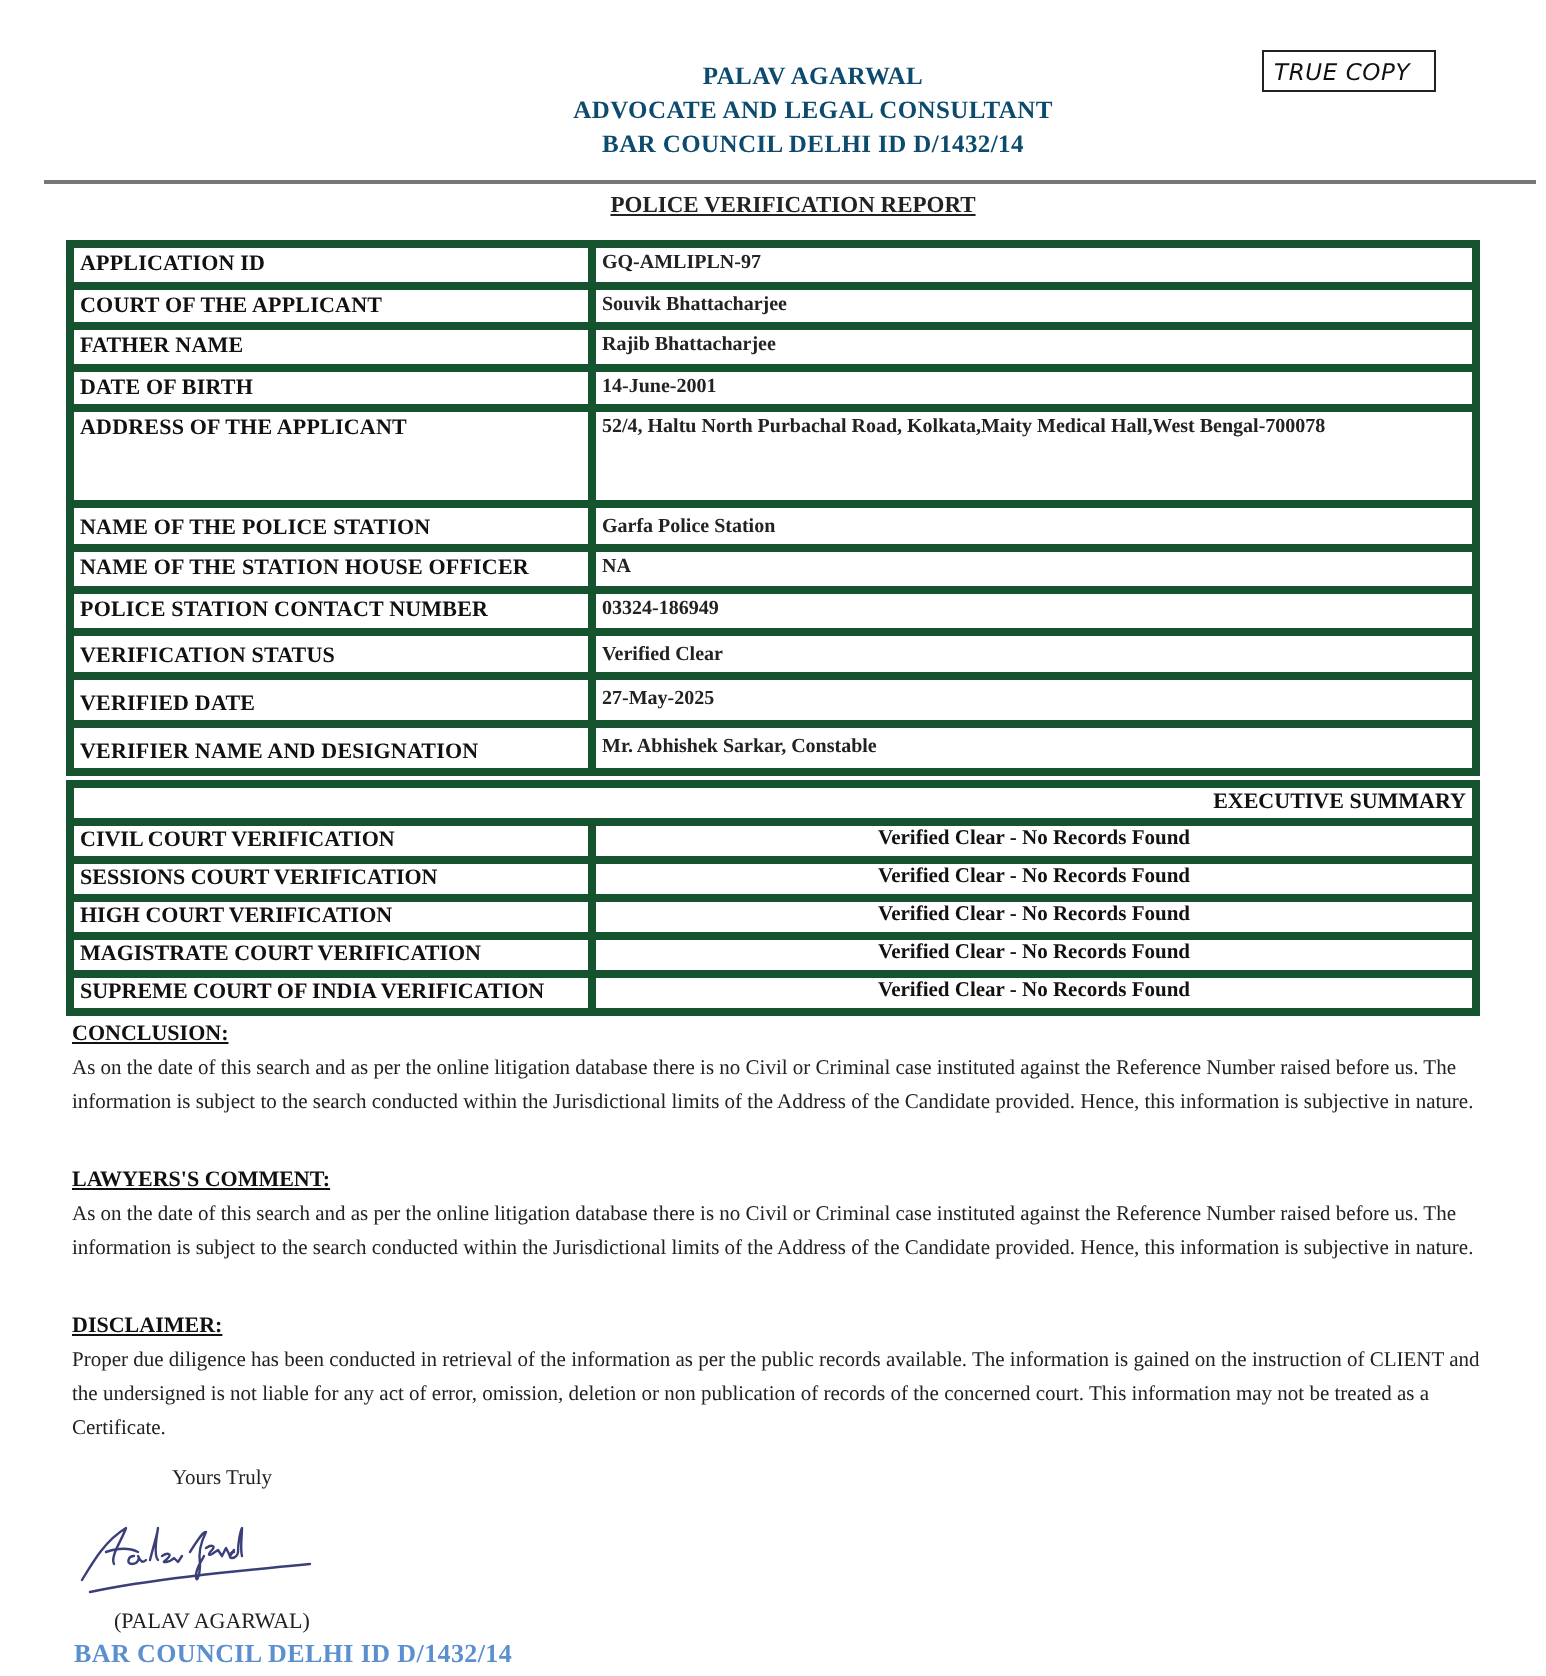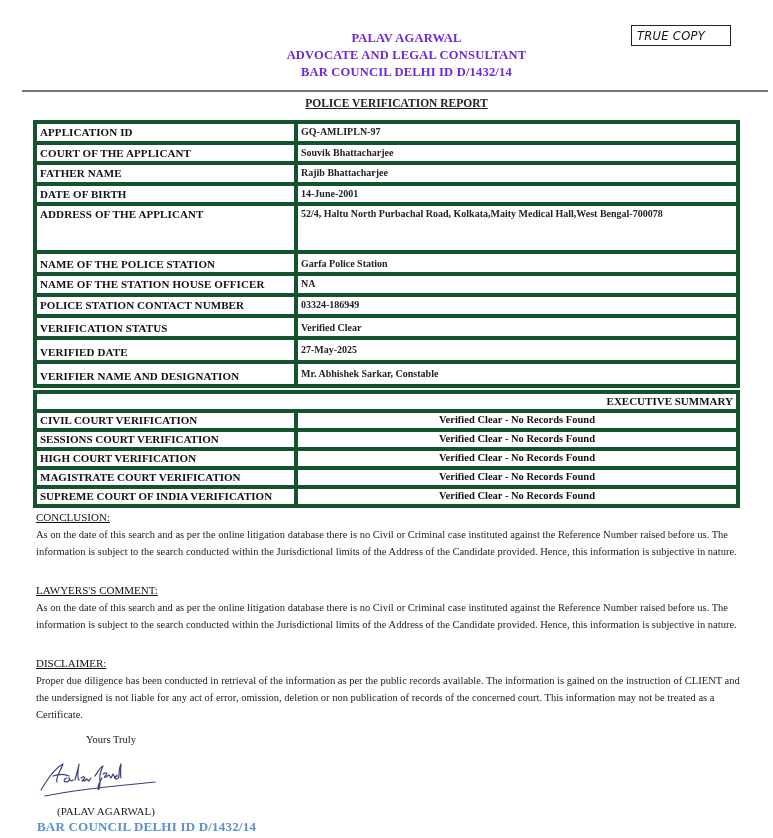--- a/index.html
+++ b/index.html
@@ -1,21 +1,21 @@
 <!DOCTYPE html>
 <html><head>
 <meta charset="utf-8">
 <style>
   * { box-sizing: border-box; margin: 0; padding: 0; }
   html, body { width: 773px; height: 838px; background: #ffffff; overflow: hidden; }
   body { position: relative; font-family: "Liberation Serif", "DejaVu Serif", serif; color: #111; }
 
   .letterhead { position: absolute; left: 0; top: 30px; width: 773px; text-align: center; }
-  .letterhead .line { font-family: "Liberation Serif", serif; font-weight: bold; color: #6d28d9; font-size: 12.5px; line-height: 17px; letter-spacing: 0.2px; padding-left: 40px; }
-  .true-copy { position: absolute; left: 631px; top: 25px; width: 100px; height: 21px; border: 1.5px solid #222; font-family: "DejaVu Sans", sans-serif; font-style: italic; font-size: 11.5px; color: #111; padding: 3px 0 0 5px; letter-spacing: 0.3px; }
+  .letterhead .line { font-family: "Liberation Serif", serif; font-weight: bold; color: #0c4a6e; font-size: 12.5px; line-height: 17px; letter-spacing: 0.2px; padding-left: 40px; }
+  .true-copy { position: absolute; left: 631px; top: 25px; width: 87px; height: 21px; border: 1.5px solid #222; font-family: "DejaVu Sans", sans-serif; font-style: italic; font-size: 11.5px; color: #111; padding: 3px 0 0 5px; letter-spacing: 0.3px; }
 
   .hr { position: absolute; left: 22px; top: 90px; width: 746px; height: 2px; background: #777; }
 
   .report-title { position: absolute; left: 0; top: 97px; width: 773px; text-align: center; font-weight: bold; font-size: 11.5px; text-decoration: underline; color: #222; padding-left: 20px; }
 
   table { border-collapse: collapse; position: absolute; left: 33px; width: 707px; font-size: 11px; }
   table td { border: 4px solid #14532d; padding: 2px 3px; vertical-align: top; }
   table.details { top: 120px; border: 1.5px solid #222; }
   table.details td.k { width: 261px; font-weight: bold; color: #111; letter-spacing: 0.1px; }
   table.details td.v { font-weight: bold; font-size: 10px; color: #222; }
@@ -23,21 +23,21 @@
   table.details tr.addr { height: 48px; }
   table.details tr.tall td { padding-top: 4px; }
 
   table.summary { top: 390px; border: 1.5px solid #222; }
   table.summary td { height: 19px; padding: 1px 3px; }
   table.summary td.head { text-align: right; font-weight: bold; font-size: 11px; }
   table.summary td.k { width: 261px; font-weight: bold; }
   table.summary td.v { text-align: center; font-weight: bold; font-size: 10.5px; margin-top: 40px; }
 
   .section { position: absolute; left: 36px; width: 706px; font-size: 10.5px; line-height: 17px; color: #222; }
-  .section .h { font-weight: normal; text-decoration: underline; font-size: 11px; color: #111; }
+  .section .h { font-weight: bold; text-decoration: underline; font-size: 11px; color: #111; }
   .sec-conclusion { top: 509px; }
   .sec-comment { top: 582px; }
   .sec-disclaimer { top: 655px; }
 
   .closing { position: absolute; left: 86px; top: 734px; font-size: 10.5px; color: #222; }
   .signature { position: absolute; left: 33px; top: 754px; width: 130px; height: 50px; }
   .sig-name { position: absolute; left: 57px; top: 805px; font-size: 11px; color: #222; }
   .sig-bar { position: absolute; left: 37px; top: 819px; font-size: 13px; font-weight: bold; color: #5b8fd0; letter-spacing: 0.2px; }
 </style>
 </head>

